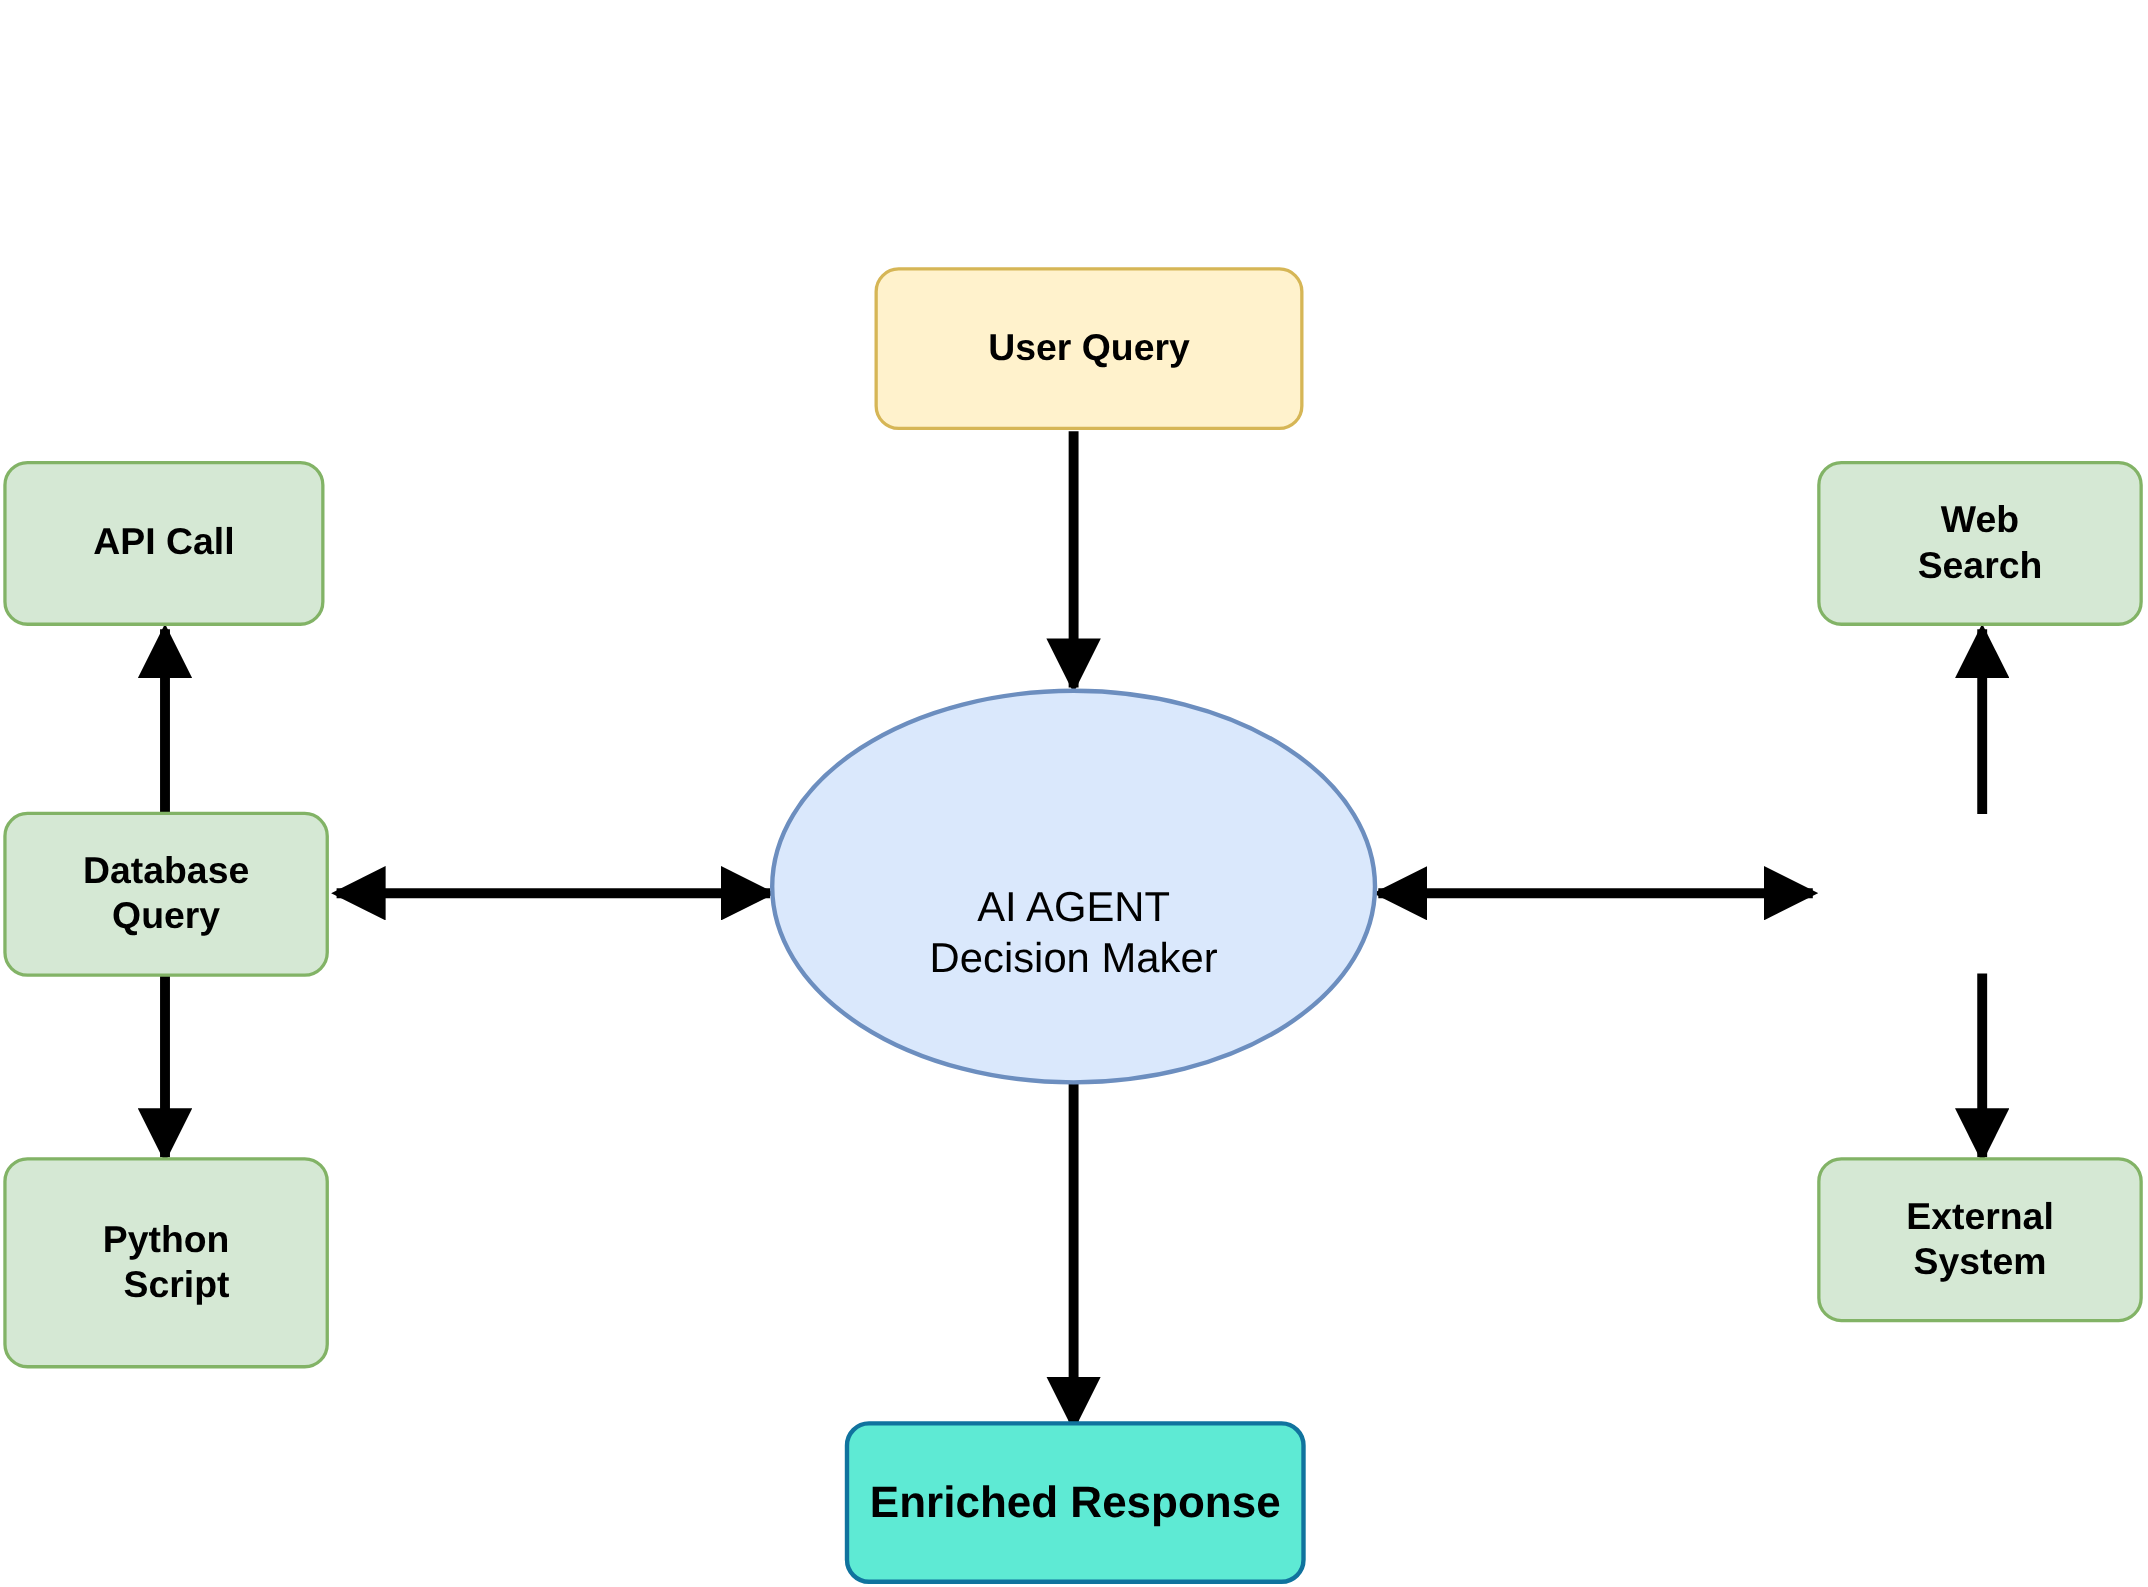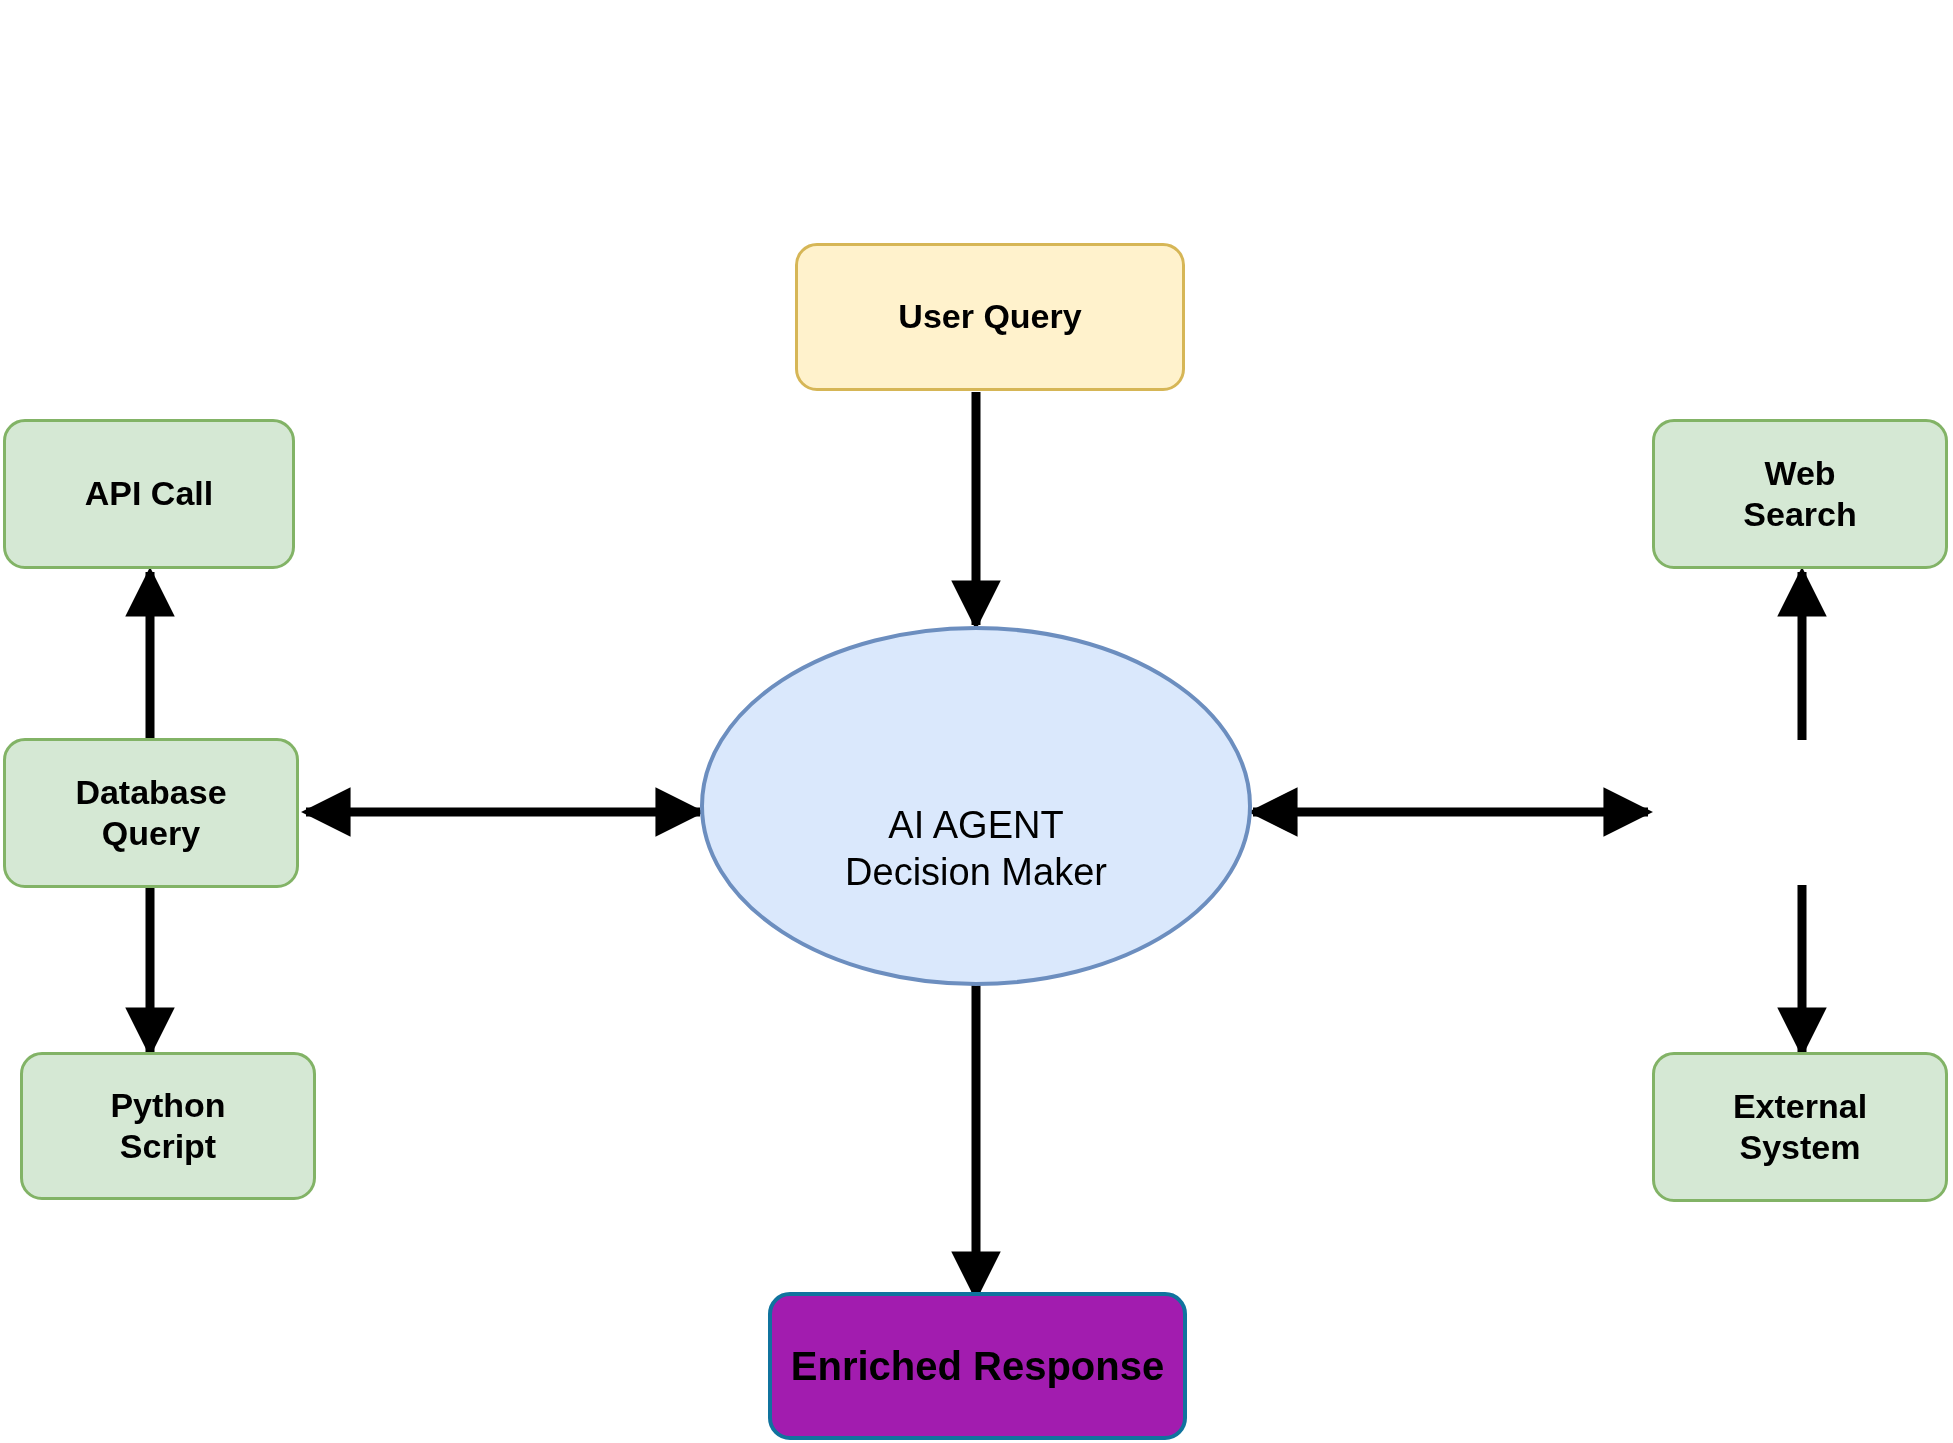--- a/index.html
+++ b/index.html
@@ -56,21 +56,21 @@
     border-radius: 22px;
     font-size: 34px;
   }
   .node-yellow {
     background: #fff2cc;
     border: 3px solid #d6b656;
     border-radius: 22px;
     font-size: 34px;
   }
   .node-blue-out {
-    background: #a21caf;
+    background: #5eead4;
     border: 4px solid #10739e;
     border-radius: 22px;
     font-size: 40px;
   }
   .ellipse-label {
     position: absolute;
     z-index: 4;
     text-align: center;
     font-weight: normal;
     font-size: 38px;
@@ -131,21 +131,21 @@
 
   <div class="node node-green" style="left:3px; top:419px; width:292px; height:150px;">
     <span>API Call</span>
   </div>
 
   <div class="node node-green" style="left:3px; top:738px; width:296px; height:150px;">
     <span>Database
 Query</span>
   </div>
 
-  <div class="node node-green" style="left:20px; top:1052px; width:296px; height:148px;">
+  <div class="node node-green" style="left:3px; top:1052px; width:296px; height:192px;text-align:right;">
     <span>Python
 Script</span>
   </div>
 
   <div class="node node-green" style="left:1652px; top:419px; width:296px; height:150px;">
     <span>Web
 Search</span>
   </div>
 
 

